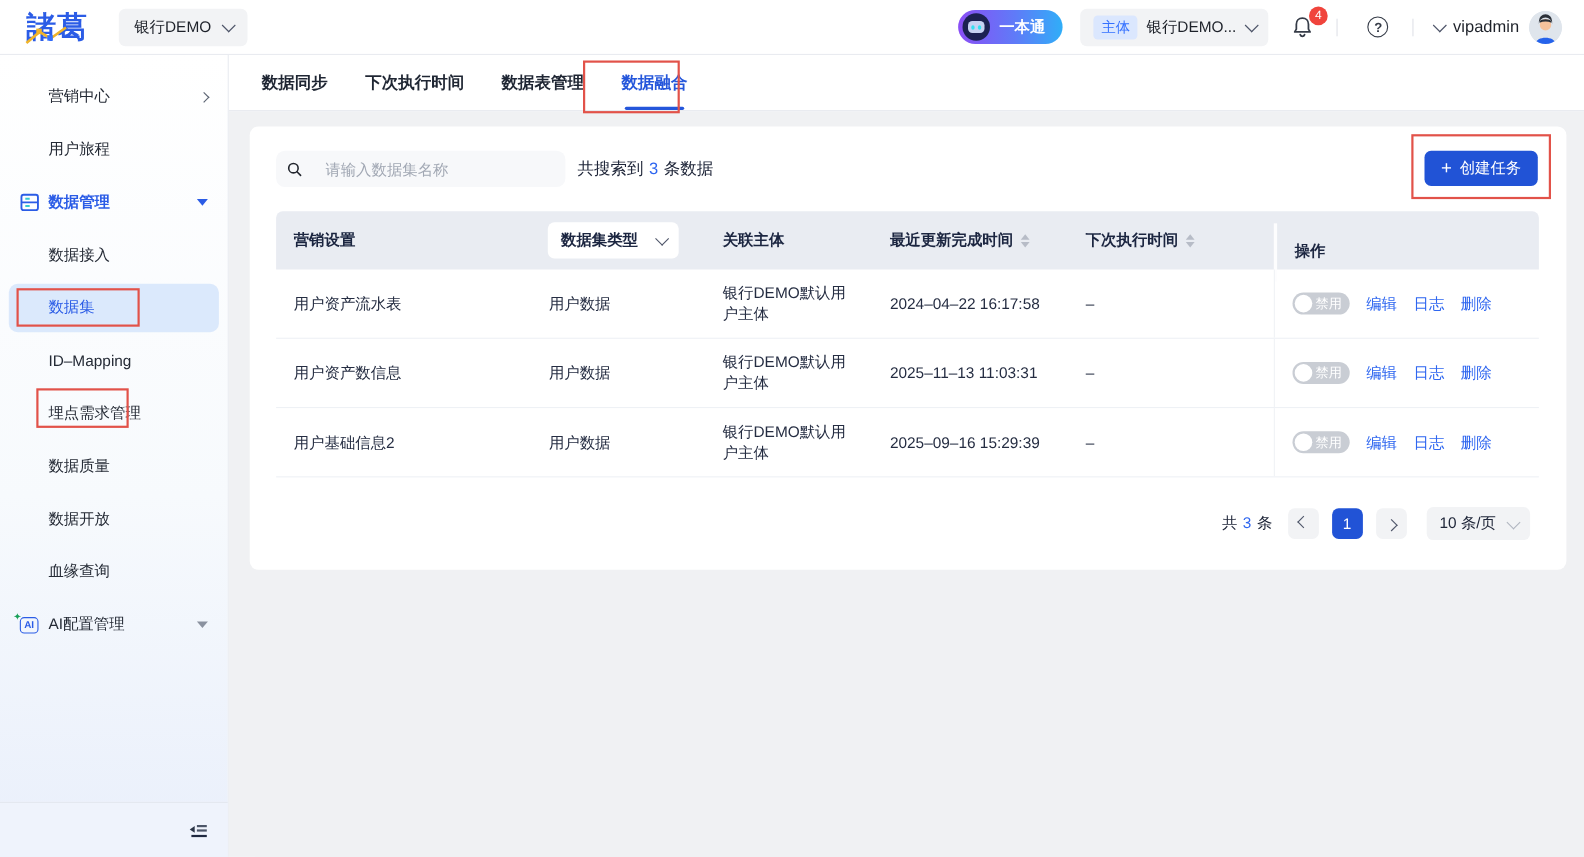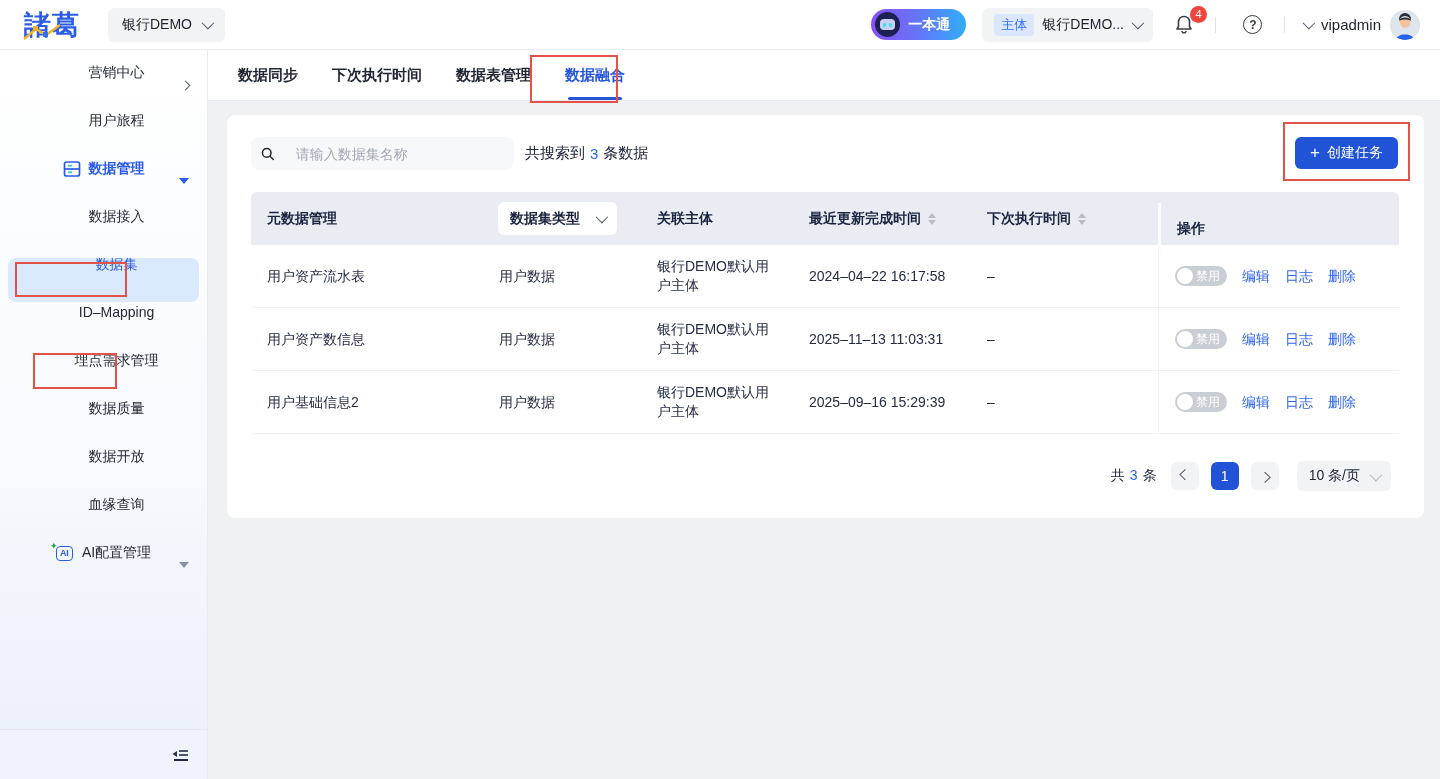--- a/index.html
+++ b/index.html
@@ -40,21 +40,21 @@
     font-size:12px; font-weight:700; color:#363c48; display:flex; align-items:center; justify-content:center; }
   .user-area { display:flex; align-items:center; gap:9px; margin:0 20px 0 12px; cursor:pointer; }
   .user-name { font-size:15px; color:#1d2129; }
   .avatar { width:30px; height:30px; border-radius:50%; background:#dfe5ec; overflow:hidden; position:relative; }
 
   
   #sidebar { position:absolute; left:0; top:50px; width:208px; bottom:0; border-right:1px solid #e9ebf0;
     background:linear-gradient(180deg,#ffffff 0%,#f7fafd 55%,#e9effb 100%); z-index:10; }
   #menu { padding-top:14px; }
   .menu-item { position:relative; height:48px; display:flex; align-items:center; padding:0 18px;
-    font-size:14px; color:#242a35; cursor:pointer;flex-direction:column; }
+    font-size:14px; color:#242a35; cursor:pointer; }
   .menu-item .mi-wrap { display:flex; align-items:center; position:relative; z-index:1; }
   .mi-icon { width:26px; display:flex; align-items:center; }
   .menu-item.active { color:#2b5ce6; font-weight:600; }
   .menu-item.selected { color:#2b5ce6; }
   .menu-item.selected::before { content:""; position:absolute; left:8px; right:8px; top:2px; bottom:2px;
     background:#dbe9fc; border-radius:8px; }
   .menu-item .chev-right { margin-left:auto; width:7px; height:7px; border-right:1.6px solid #5b6372;
     border-bottom:1.6px solid #5b6372; transform:rotate(-45deg); }
   .caret-down { margin-left:auto; width:0; height:0; border-left:5px solid transparent;
     border-right:5px solid transparent; border-top:6px solid #2b5ce6; }
@@ -315,21 +315,21 @@
       <span>条数据</span>
     </div>
 
     <div id="create-btn">
       <span class="plus">+</span>
       <span>创建任务</span>
     </div>
 
     <div id="table">
       <div class="thead">
-        <div class="th">元数据管理</div>
+        <div class="th">营销设置</div>
         <div class="th">
           <span class="type-dd">
             <span>数据集类型</span>
             <span class="chev-down"></span>
           </span>
         </div>
         <div class="th">关联主体</div>
         <div class="th">
           <span>最近更新完成时间</span>
           <span class="sorters">

